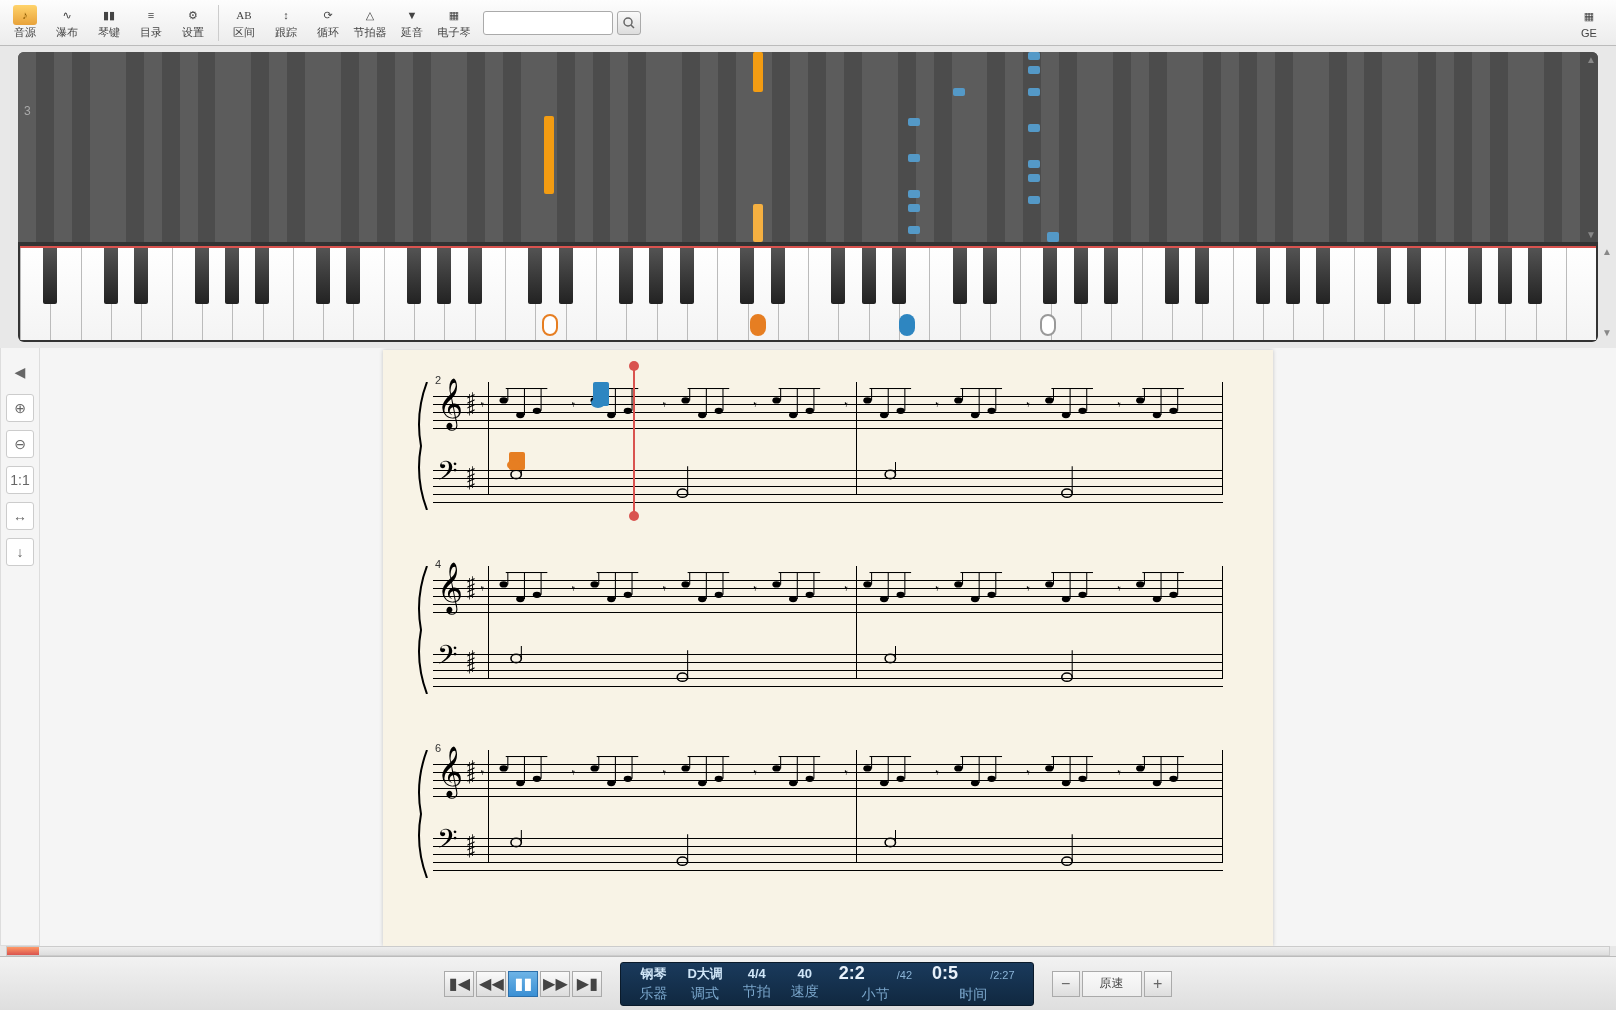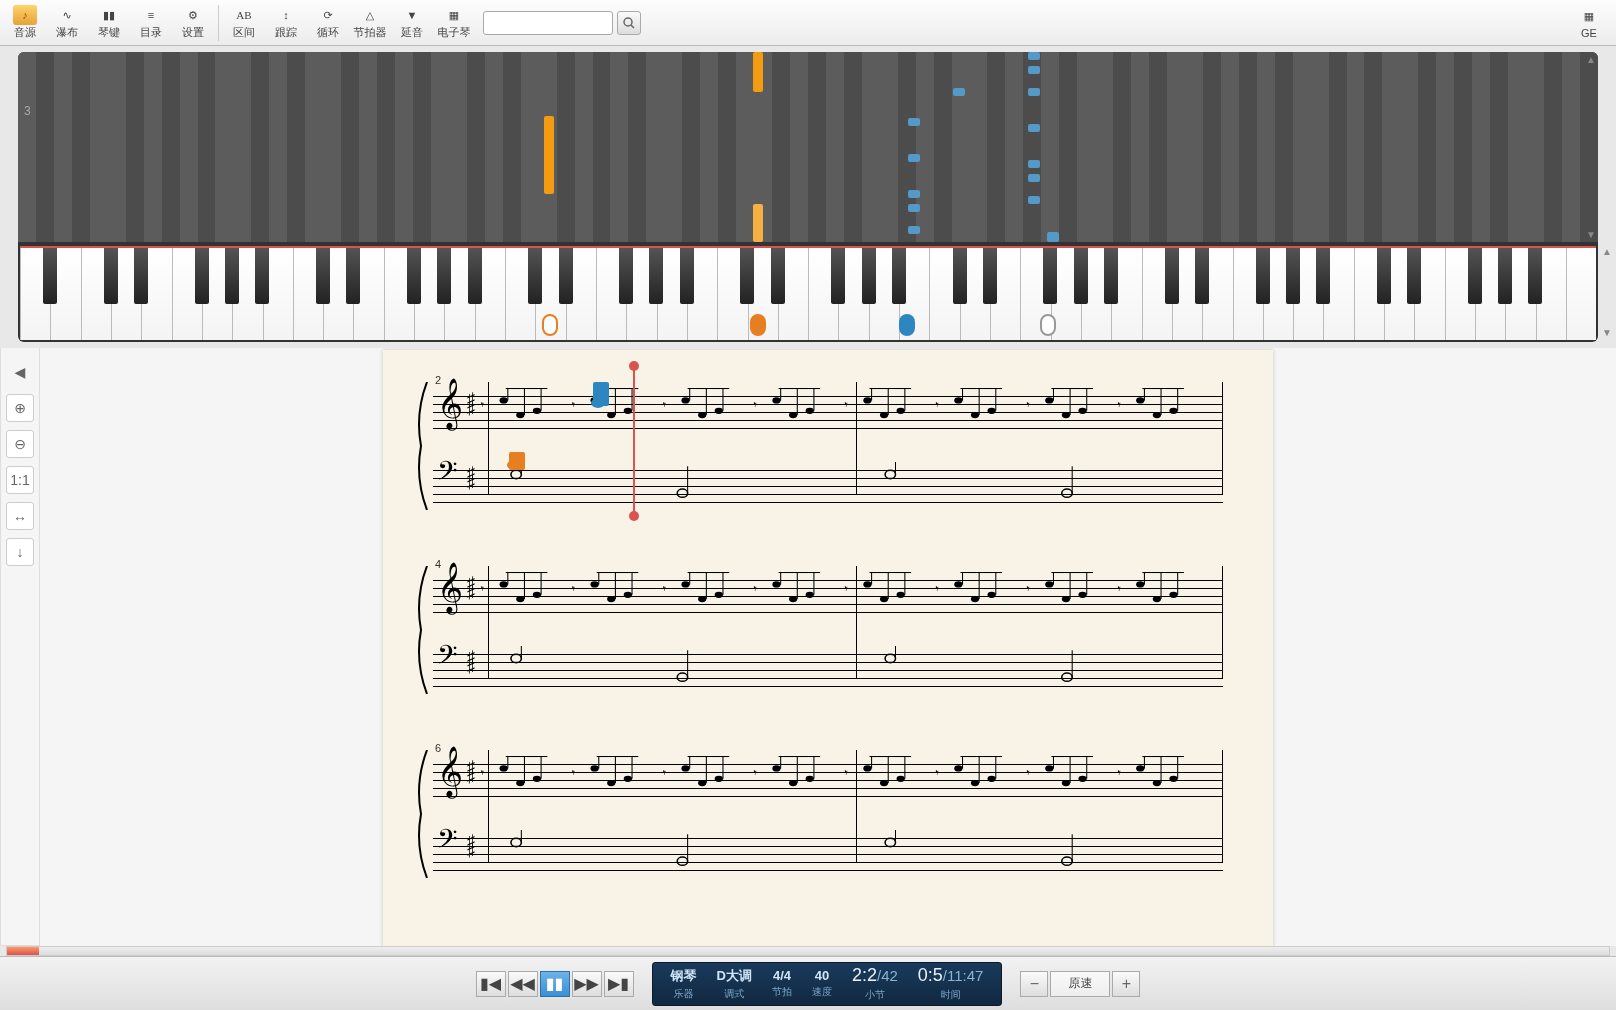--- a/index.html
+++ b/index.html
@@ -78,23 +78,23 @@
 .timeline .prog { position: absolute; left: 0; top: 0; bottom: 0; width: 2%; background: linear-gradient(#ff9966,#d9534f); }
 
 
 .bottom-bar { height: 54px; background: linear-gradient(#f2f2f2,#dedede); border-top: 1px solid #bbb; display: flex; align-items: center; justify-content: center; gap: 18px; }
 .transport { display: flex; gap: 2px; }
 .trans-btn { width: 30px; height: 26px; background: linear-gradient(#fafafa,#ddd); border: 1px solid #aaa; display: flex; align-items: center; justify-content: center; color: #444; cursor: pointer; }
 .trans-btn.pause { background: linear-gradient(#6db3e6,#3a8fd4); color: #fff; border-color: #2c6faa; }
 .info-panel { display: flex; background: linear-gradient(#1a3a5c,#102840); border: 1px solid #0a1a2a; border-radius: 3px; height: 44px; padding: 0 8px; color: #9fc5e8; }
 .info-col { display: flex; flex-direction: column; align-items: center; justify-content: center; padding: 0 10px; }
 .info-top { font-size: 13px; color: #cfe5f7; font-weight: bold; }
-.info-bot { font-size: 10px; color: #7ba7cc; margin-top: 2px; }
-.time-big { font-size: 18px; font-weight: normal; color: #e8f1fa; }
-.time-small { font-size: 15px; color: #8ab3d6; }
+.info-bot { font-size: 14px; color: #7ba7cc; margin-top: 2px; }
+.time-big { font-size: 18px; font-weight: bold; color: #e8f1fa; }
+.time-small { font-size: 11px; color: #8ab3d6; margin-left: 32px; }
 .speed-ctrl { display: flex; align-items: center; gap: 2px; }
 .speed-btn { width: 28px; height: 26px; background: linear-gradient(#fafafa,#ddd); border: 1px solid #aaa; display: flex; align-items: center; justify-content: center; cursor: pointer; font-size: 16px; color: #666; }
 .speed-mid { width: 60px; height: 26px; background: linear-gradient(#fafafa,#eee); border: 1px solid #aaa; display: flex; align-items: center; justify-content: center; font-size: 12px; color: #444; }
 </style>
 </head>
 <body>
 
 <div class="toolbar">
   <div id="tb1" style="display: flex;">
       <div class="tool-btn">
@@ -776,21 +776,21 @@
     </div>
     <div class="info-col">
       <span class="info-top">40</span>
       <span class="info-bot">速度</span>
     </div>
     <div class="info-col">
       <span><span class="time-big">2:2</span><span class="time-small">/42</span></span>
       <span class="info-bot">小节</span>
     </div>
     <div class="info-col">
-      <span><span class="time-big">0:5</span><span class="time-small">/11:47</span></span>
+      <span><span class="time-big">0:5</span><span class="time-small">/2:27</span></span>
       <span class="info-bot">时间</span>
     </div>
   </div>
   <div class="speed-ctrl">
     <div class="speed-btn">−</div>
     <div class="speed-mid">原速</div>
     <div class="speed-btn">+</div>
   </div>
 </div>
 

